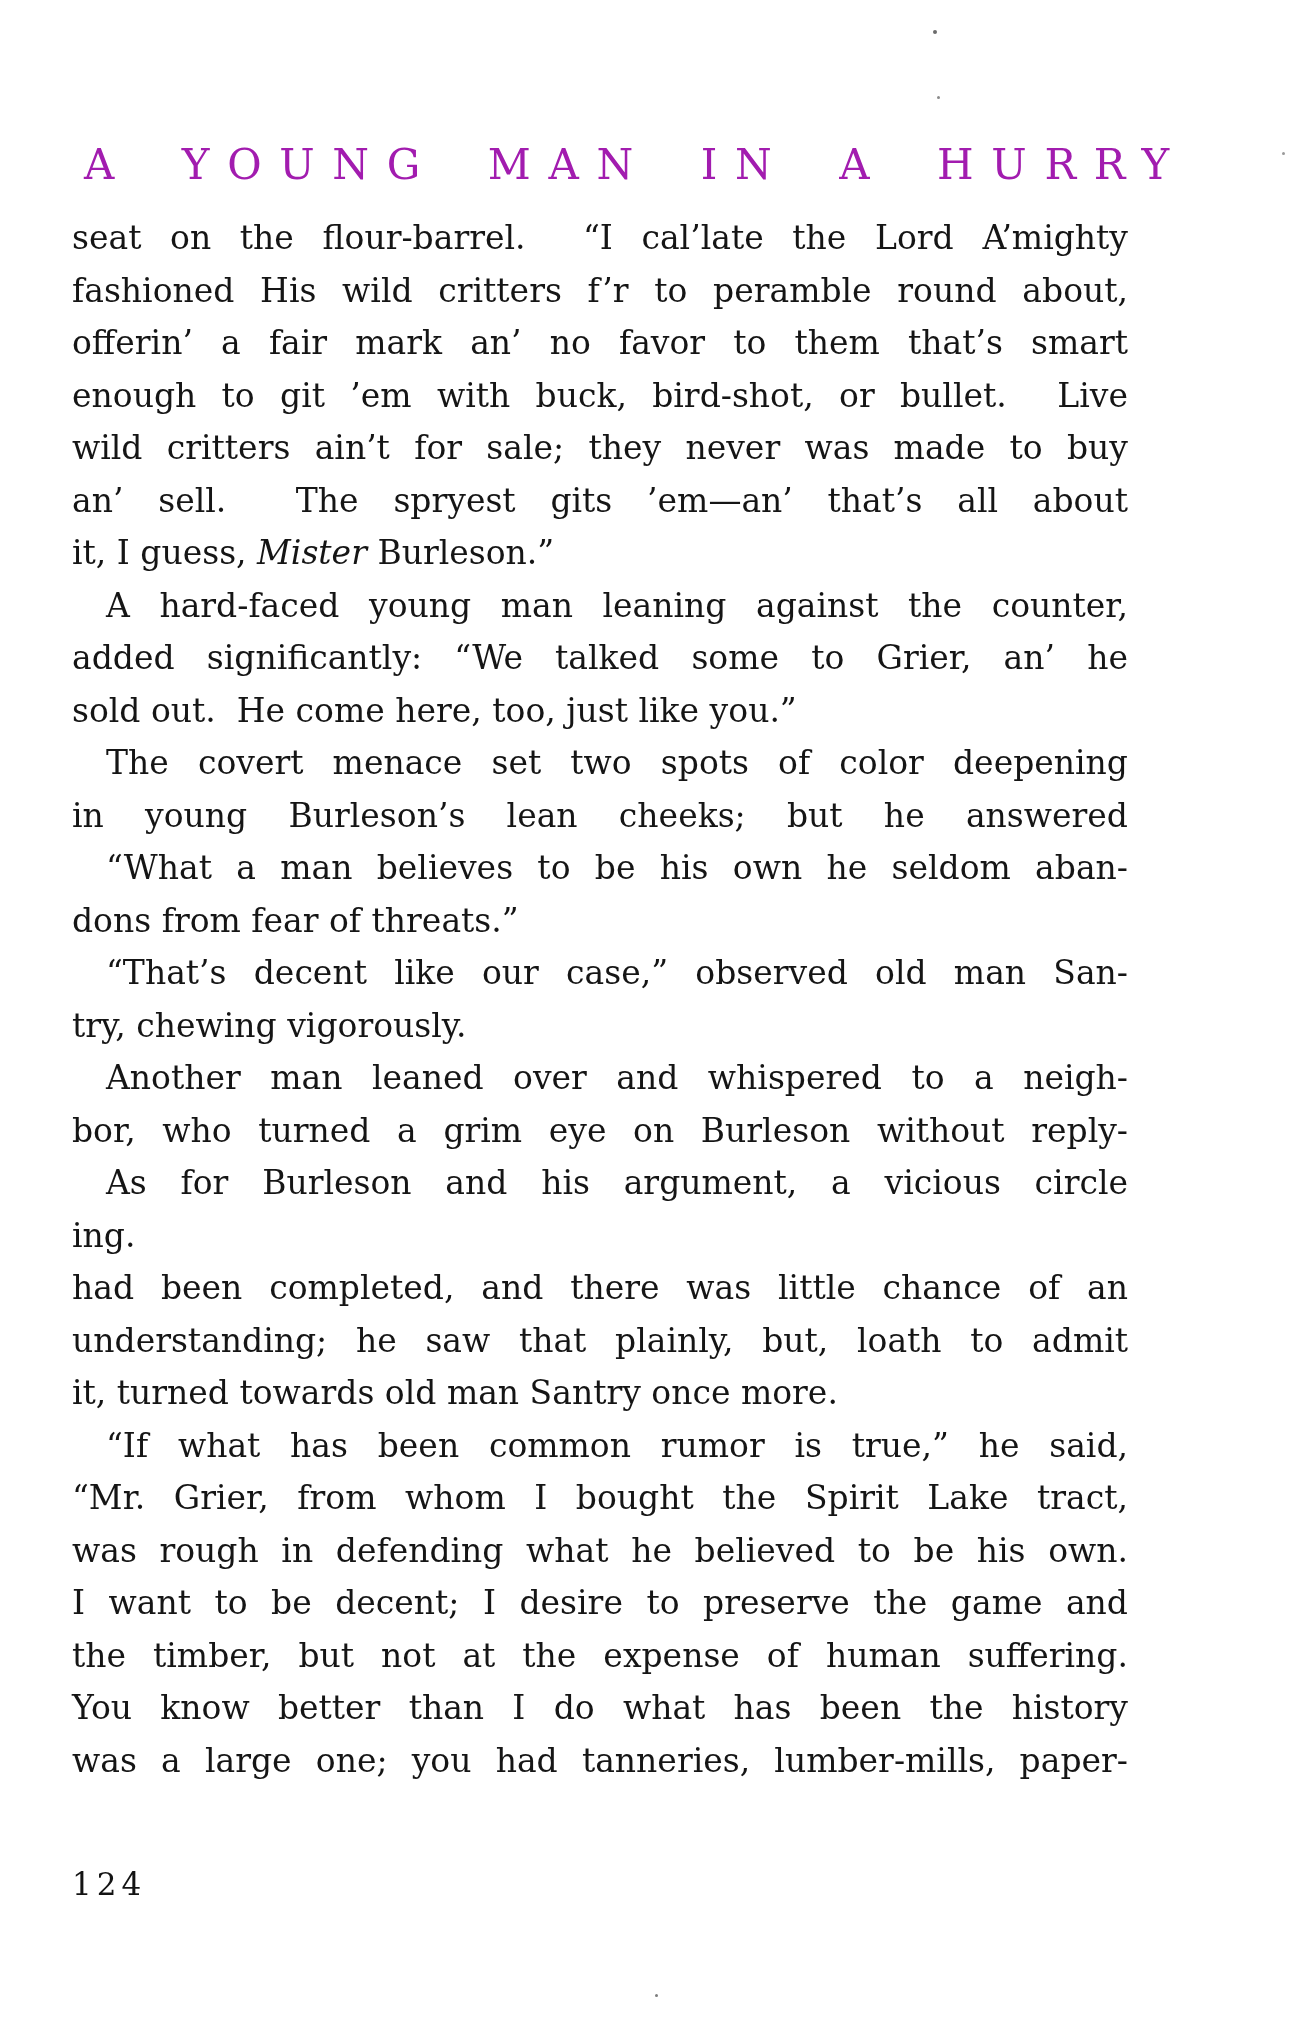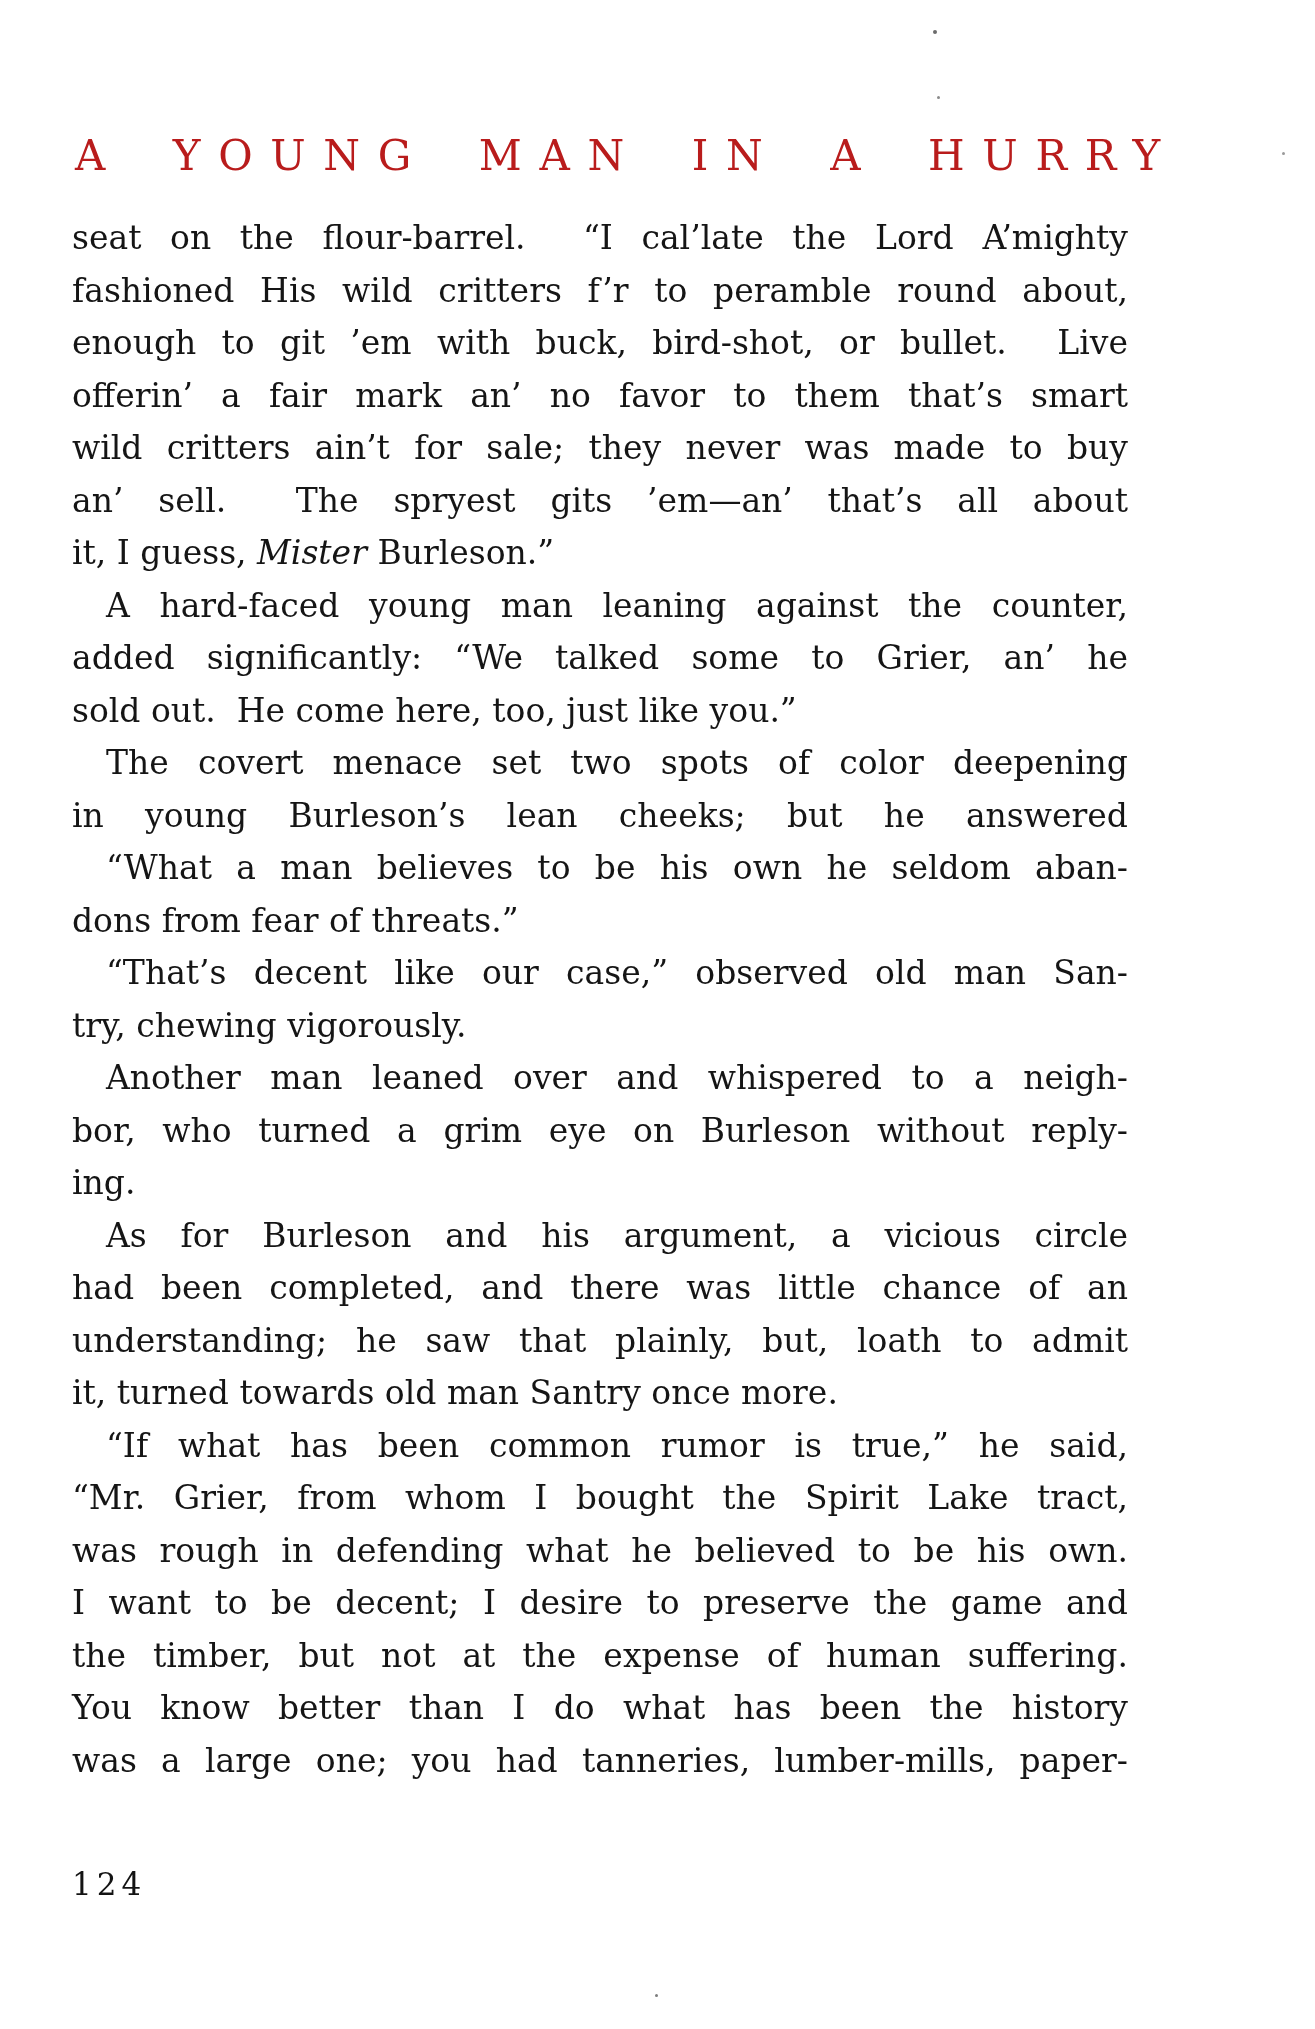--- a/index.html
+++ b/index.html
@@ -16,28 +16,28 @@
     height: 2029px;
     background: #ffffff;
     color: #161616;
     font-family: "DejaVu Serif", "Liberation Serif", serif;
   }
   .running-head {
     position: absolute;
     top: 128px;
     left: 72px;
     width: 1056px;
-    margin: 3px;
+    margin: 12px;
     text-align: center;
     font-size: 42px;
     font-weight: normal;
     letter-spacing: 0.42em;
     word-spacing: 0.45em;
     white-space: nowrap;
-    color: #b91c1c;
+    color: #a21caf;
   }
   .text-body {
     position: absolute;
     top: 212px;
     left: 72px;
     width: 1056px;
     font-size: 33px;
     line-height: 52.5px;
     color: #151515;
   }
@@ -76,38 +76,38 @@
 </style>
 </head>
 <body>
 
 <div class="page">
   <h1 class="running-head">A YOUNG MAN IN A HURRY</h1>
 
   <main class="text-body" id="text-body">
       <div class="line">seat on the flour-barrel.&nbsp; “I cal’late the Lord A’mighty</div>
       <div class="line">fashioned His wild critters f’r to peramble round about,</div>
+      <div class="line">offerin’ a fair mark an’ no favor to them that’s smart</div>
       <div class="line">enough to git ’em with buck, bird-shot, or bullet.&nbsp; Live</div>
-      <div class="line">offerin’ a fair mark an’ no favor to them that’s smart</div>
       <div class="line">wild critters ain’t for sale; they never was made to buy</div>
       <div class="line">an’ sell.&nbsp; The spryest gits ’em—an’ that’s all about</div>
       <div class="line last">it, I guess, <i>Mister</i> Burleson.”</div>
       <div class="line indent">A hard-faced young man leaning against the counter,</div>
       <div class="line">added significantly: “We talked some to Grier, an’ he</div>
       <div class="line last">sold out.&nbsp; He come here, too, just like you.”</div>
       <div class="line indent">The covert menace set two spots of color deepening</div>
       <div class="line">in young Burleson’s lean cheeks; but he answered</div>
       <div class="line indent">“What a man believes to be his own he seldom aban-</div>
       <div class="line last">dons from fear of threats.”</div>
       <div class="line indent">“That’s decent like our case,” observed old man San-</div>
       <div class="line last">try, chewing vigorously.</div>
       <div class="line indent">Another man leaned over and whispered to a neigh-</div>
       <div class="line">bor, who turned a grim eye on Burleson without reply-</div>
+      <div class="line indent">As for Burleson and his argument, a vicious circle</div>
       <div class="line last">ing.</div>
-      <div class="line indent">As for Burleson and his argument, a vicious circle</div>
       <div class="line">had been completed, and there was little chance of an</div>
       <div class="line">understanding; he saw that plainly, but, loath to admit</div>
       <div class="line last">it, turned towards old man Santry once more.</div>
       <div class="line indent">“If what has been common rumor is true,” he said,</div>
       <div class="line">“Mr. Grier, from whom I bought the Spirit Lake tract,</div>
       <div class="line">was rough in defending what he believed to be his own.</div>
       <div class="line">I want to be decent; I desire to preserve the game and</div>
       <div class="line">the timber, but not at the expense of human suffering.</div>
       <div class="line">You know better than I do what has been the history</div>
       <div class="line">was a large one; you had tanneries, lumber-mills, paper-</div>

